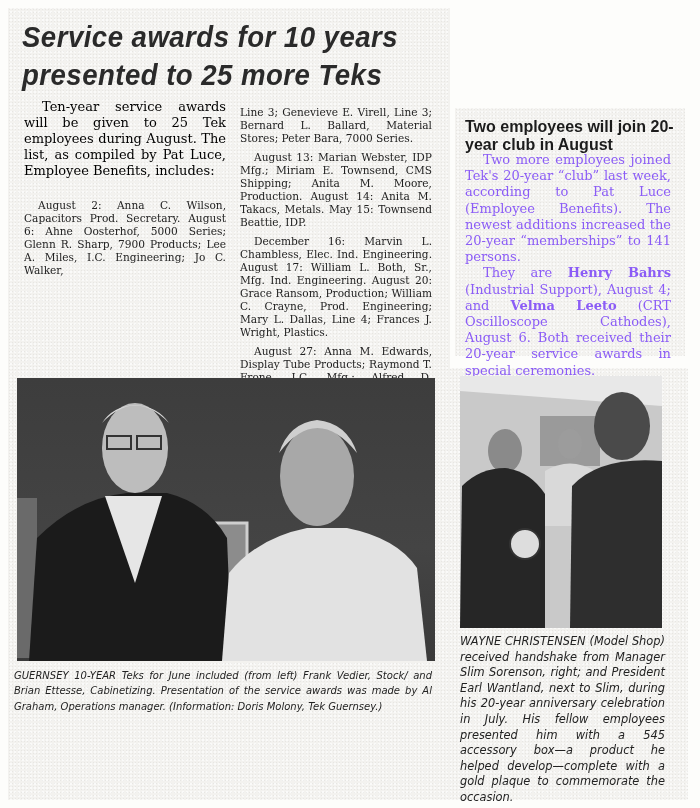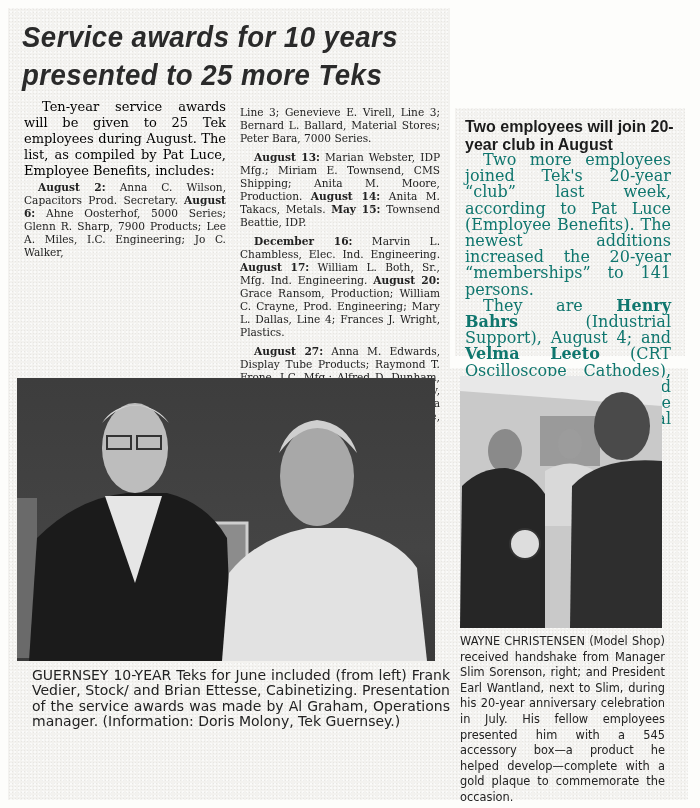--- a/index.html
+++ b/index.html
@@ -29,54 +29,54 @@
   }
   .intro {
     position:absolute; left:24px; top:99px; width:202px;
     font-size:13px; line-height:16px; text-align:justify; color:#000000;
   }
   .intro p { margin:0; text-indent:18px; }
   .list {
     font-family:"DejaVu Serif", serif; font-size:10.6px; line-height:13px;
     text-align:justify; color:#222;
   }
-  .list p { margin:0 0 6px 0; text-indent:14px; }
-  .list b { font-weight:bold; }
-  .col1list { position:absolute; left:24px; top:181px; width:202px; }
+  .list p { margin:0 8px 6px 0; text-indent:14px; }
+  .list b { font-weight:normal; }
+  .col1list { position:absolute; left:24px; top:199px; width:202px; }
   .col1list p { margin:0; }
   .col2 { position:absolute; left:240px; top:106px; width:200px; }
   .col2 p.first { text-indent:0; }
 
   .sub-head {
     position:absolute; left:465px; top:118px; width:210px;
     font-family:Liberation Sans, sans-serif; font-weight:bold;
     font-size:16px; line-height:18px; color:#1c1c1c;
   }
   .sub-body {
     position:absolute; left:465px; top:152px; width:206px;
-    font-size:16px; line-height:16.2px; text-align:justify; color:#0f766e;
+    font-size:13px; line-height:16.2px; text-align:justify; color:#8b5cf6;
   }
   .sub-body p { margin:0; text-indent:18px; }
 
   .photo1 {
     position:absolute; left:17px; top:378px; width:418px; height:283px;
     background:linear-gradient(180deg,#3d3d3d 0%,#444 60%,#3a3a3a 100%);
     overflow:hidden;
   }
   .photo2 {
     position:absolute; left:460px; top:376px; width:202px; height:252px;
     background:linear-gradient(160deg,#d8d8d8 0%,#bbb 30%,#8a8a8a 60%,#5a5a5a 100%);
     overflow:hidden;
   }
 
   .cap {
     position:absolute; font-family:"DejaVu Sans", "Liberation Sans", sans-serif;
-    color:#222;
+    font-style:italic; color:#222;
   }
-  .cap1 { left:32px; top:668px; width:418px; font-size:14px; line-height:15.3px; text-align:justify; }
+  .cap1 { left:14px; top:668px; width:418px; font-size:10px; line-height:15.3px; text-align:justify; }
   .cap2 { left:460px; top:634px; width:205px; font-size:11.4px; line-height:15.6px; text-align:justify; }
 </style>
 </head>
 <body>
 
 <div class="paper p-main"></div>
 <div class="paper p-right"></div>
 <div class="paper p-bottom"></div>
 
 <h1 class="headline" style="margin:0;">

